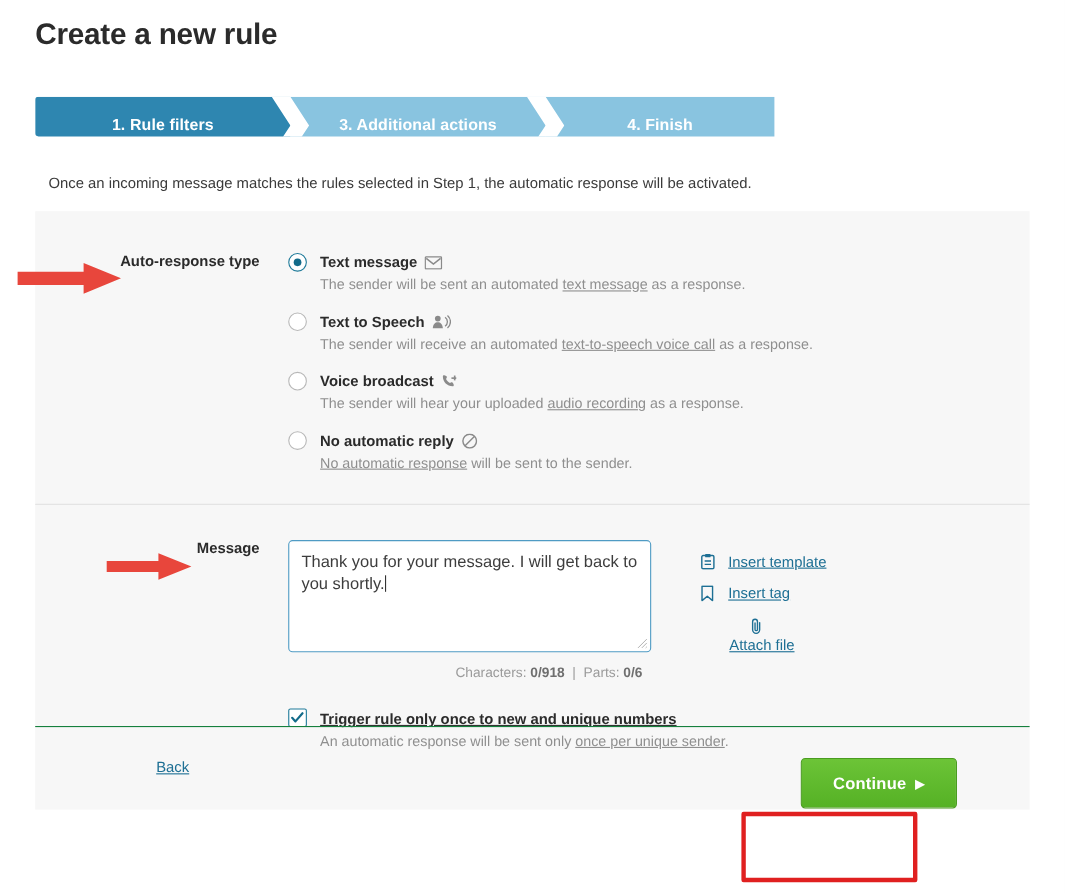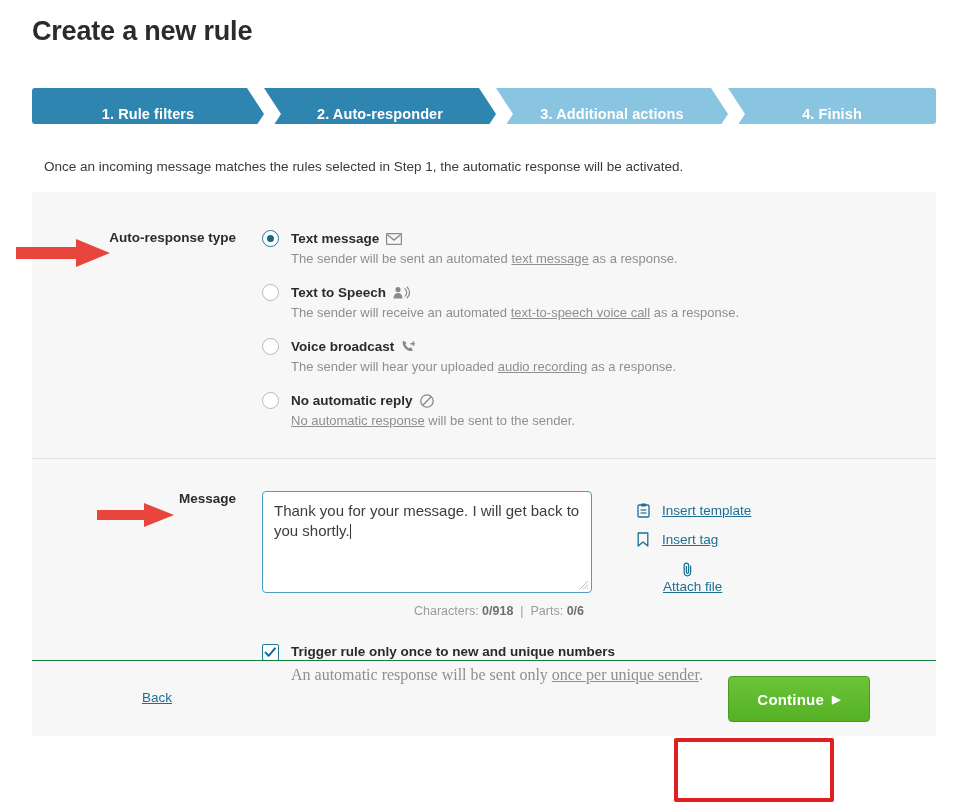--- a/index.html
+++ b/index.html
@@ -225,43 +225,42 @@
     font-size: 12.5px;
     color: #9b9b9b;
   }
   .counter b { color: #6f6f6f; }
 
   
   .check-block {
     margin-left: 230px;
     margin-top: 26px;
   }
-  .check-head { display: flex; align-items: flex-start; }
+  .check-head { display: flex; align-items: flex-end; text-decoration: underline; }
   .checkbox {
     width: 17px;
     height: 17px;
     flex: 0 0 17px;
     border: 1px solid #1f7a99;
     border-radius: 2px;
     background: #ffffff;
     margin-right: 12px;
     position: relative;
   }
   .checkbox svg { position: absolute; left: 1px; top: 1px; }
   .check-title {
     font-size: 13.5px;
     font-weight: bold;
     color: #2b2b2b;
   }
   .check-desc {
-    font-size: 16px;
+    font-size: 13px;
     color: #8f8f8f;
     margin-left: 29px;
     margin-top: 5px;
-    font-family: Liberation Serif, serif;
   }
   .check-desc .lnk { color: #8f8f8f; text-decoration: underline; }
 
   
   .footer {
     position: absolute;
     left: 0;
     right: 0;
     bottom: 0;
     height: 76px;
@@ -271,21 +270,21 @@
     position: absolute;
     left: 110px;
     top: 29px;
     font-size: 13.5px;
     color: #1d6f94;
     text-decoration: underline;
   }
   .continue-btn {
     position: absolute;
     right: 66px;
-    top: 15px;
+    top: 28px;
     width: 142px;
     height: 46px;
     background: linear-gradient(#6cc437, #55b125);
     border: 1px solid #4a9c20;
     border-radius: 4px;
     color: #ffffff;
     font-size: 15px;
     font-weight: bold;
     display: flex;
     align-items: center;
@@ -313,23 +312,20 @@
   .anno-arrow-2 { left: 96px; top: 500px; }
 </style>
 </head>
 <body>
 
 <div class="page-title">Create a new rule</div>
 
 <div class="wizard">
   <div class="step step-1 active">
     <span>1. Rule filters</span>
-  </div>
-  <div class="step step-2 active">
-    <span>2. Auto-responder</span>
   </div>
   <div class="step step-3 inactive">
     <span>3. Additional actions</span>
   </div>
   <div class="step step-4 inactive">
     <span>4. Finish</span>
   </div>
 
   <svg class="chev chev-1" viewBox="0 0 34 52">
     <path d="M0,0 L17,0 L34,26 L17,52 L0,52 L17,26 Z" fill="#ffffff"></path>

